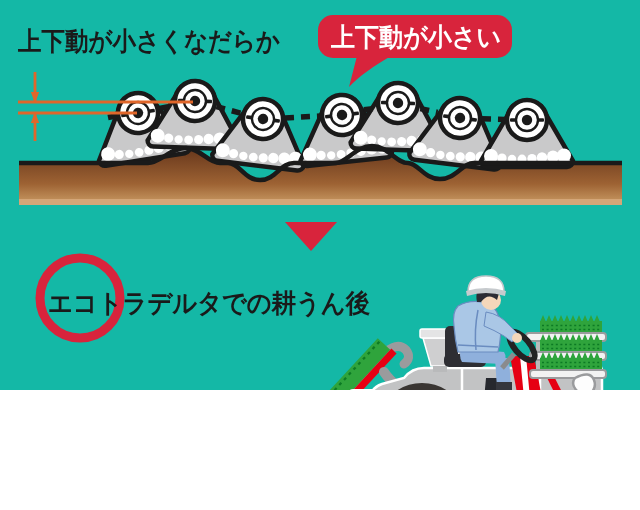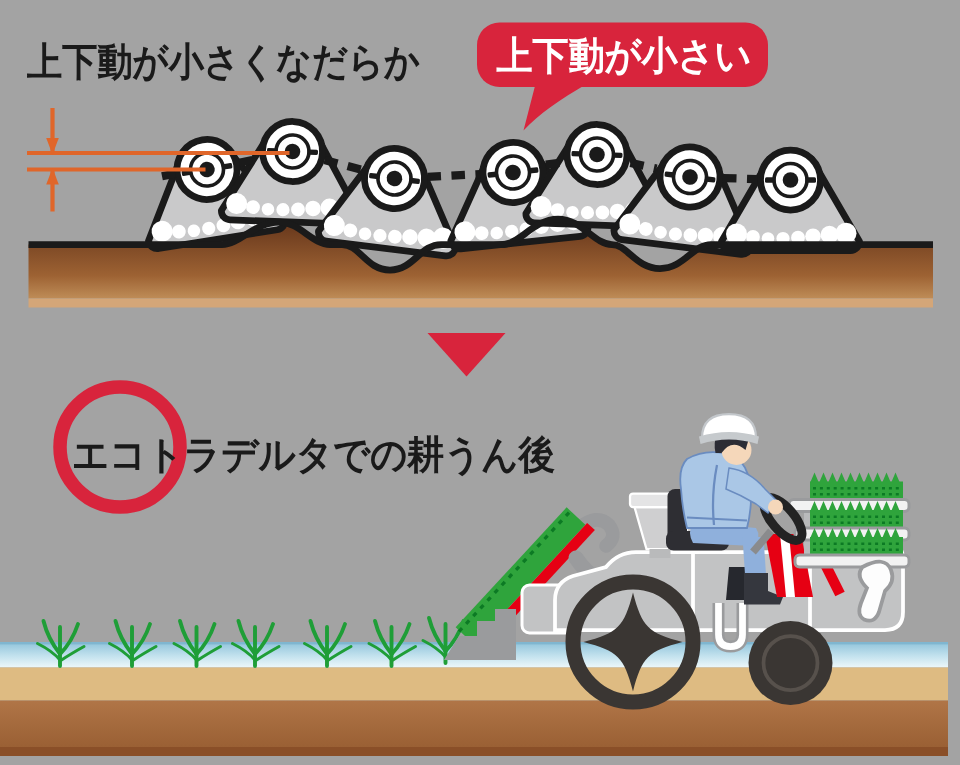--- a/index.html
+++ b/index.html
@@ -1,16 +1,16 @@
 <!DOCTYPE html>
 <html><head>
 <meta charset="utf-8">
 <style>
   html,body{margin:0;padding:0;background:#ffffff;}
-  #stage{position:relative;width:640px;height:510px;background:#a3a3a3;overflow:hidden;
+  #stage{position:relative;width:640px;height:390px;background:#14b8a6;overflow:hidden;
          font-family:"DejaVu Sans","Liberation Sans",sans-serif;}
   svg{display:block;}
   text{font-family:"DejaVu Sans","Liberation Sans",sans-serif;}
   .lbl-black{fill:#1a1a1a;font-weight:600;}
   .lbl-white{fill:#ffffff;font-weight:700;}
 </style>
 </head>
 <body>
 
 <div id="stage">

